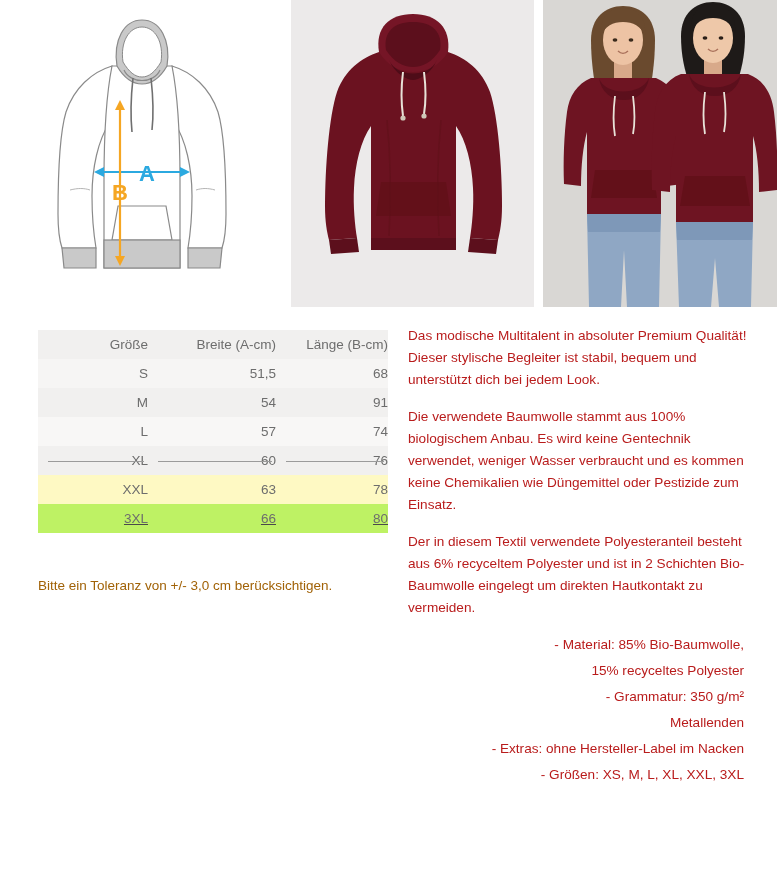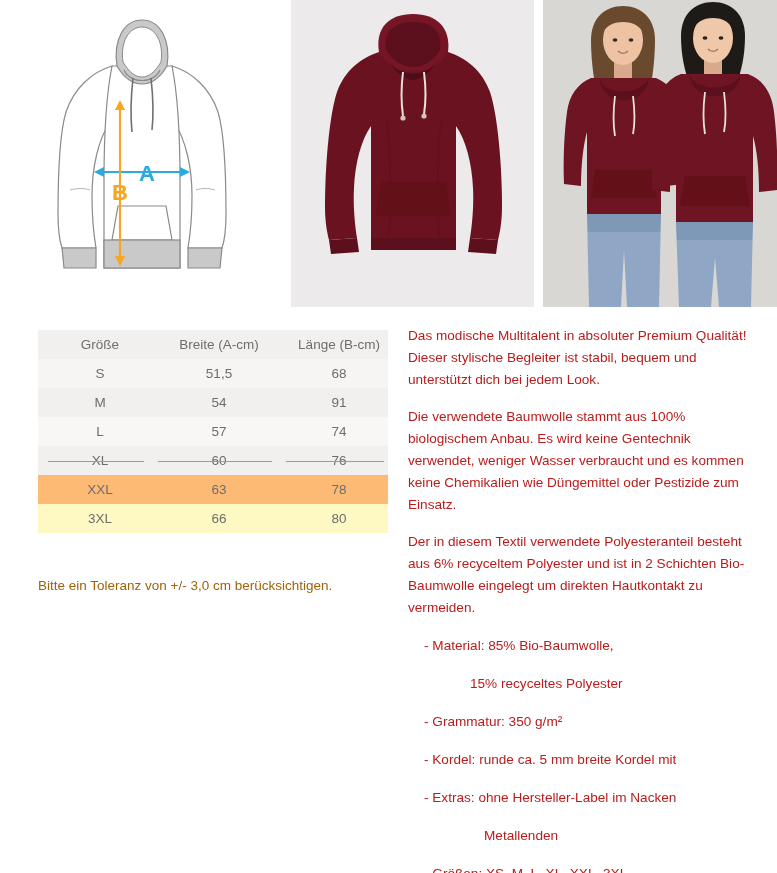--- a/index.html
+++ b/index.html
@@ -57,21 +57,21 @@
   .size-table {
     position: absolute;
     left: 38px;
     top: 330px;
     width: 350px;
     border-collapse: collapse;
     font-size: 13.5px;
   }
   .size-table td, .size-table th {
     padding: 7px 0 7px 14px;
-    text-align: center;
+    text-align: right;
     font-weight: normal;
     color: #6d6d6d;
   }
   .size-table th { color: #6d6d6d; }
   .size-table tr.head { background: #f1f0ef; }
   .size-table tr.odd { background: #f6f5f4; }
   .size-table tr.even { background: #ffffff; }
   .col-size { width: 110px; }
   .col-a { width: 128px; }
   .col-b { width: 112px; }
@@ -98,21 +98,21 @@
     position: absolute;
     left: 408px;
     top: 325px;
     width: 340px;
     font-size: 13.6px;
     line-height: 1.62;
     color: #b91c1c;
   }
   .text-col p { margin: 0 0 15px 0; }
   .spec-list { margin: 0; padding: 0; list-style: none; }
-  .spec-list li { margin: 16px; }
+  .spec-list li { margin: 4px; text-align: right; }
   .indent { display: inline-block; padding-left: 46px; }
   .indent2 { display: inline-block; padding-left: 60px; }
 </style>
 </head>
 <body>
 
 <div class="images-row">
 
   <div class="img-card img-tech">
     <svg class="tech-svg" width="285" height="307" viewBox="0 0 285 307">
@@ -282,41 +282,40 @@
       </td>
       <td class="strike">
         <span>60</span>
         <span class="sline"></span>
       </td>
       <td class="strike">
         <span>76</span>
         <span class="sline"></span>
       </td>
     </tr>
-    <tr class="odd" style="background:#fdba74;">
+    <tr class="odd" style="background:#fef9c3;">
       <td>XXL</td>
       <td>63</td>
       <td>78</td>
     </tr>
-    <tr class="even" style="background:#fef9c3;">
+    <tr class="even" style="background:#bef264;text-decoration:underline;">
       <td>3XL</td>
       <td>66</td>
       <td>80</td>
     </tr>
   </tbody>
 </table>
 
 <div class="tolerance">Bitte ein Toleranz von +/- 3,0 cm berücksichtigen.</div>
 
 <div class="text-col">
   <p>Das modische Multitalent in absoluter Premium Qualität! Dieser stylische Begleiter ist stabil, bequem und unterstützt dich bei jedem Look.</p>
   <p>Die verwendete Baumwolle stammt aus 100% biologischem Anbau. Es wird keine Gentechnik verwendet, weniger Wasser verbraucht und es kommen keine Chemikalien wie Düngemittel oder Pestizide zum Einsatz.</p>
   <p>Der in diesem Textil verwendete Polyesteranteil besteht aus 6% recyceltem Polyester und ist in 2 Schichten Bio-Baumwolle eingelegt um direkten Hautkontakt zu vermeiden.</p>
   <ul class="spec-list">
     <li>- Material: 85% Bio-Baumwolle,</li>
     <li><span class="indent">15% recyceltes Polyester</span></li>
     <li>- Grammatur: 350 g/m²</li>
-    <li>- Kordel: runde ca. 5 mm breite Kordel mit</li>
+    <li><span class="indent2">Metallenden</span></li>
     <li>- Extras: ohne Hersteller-Label im Nacken</li>
-    <li><span class="indent2">Metallenden</span></li>
     <li>- Größen:  XS, M, L, XL, XXL, 3XL</li>
   </ul>
 </div>
 
 </body></html>

